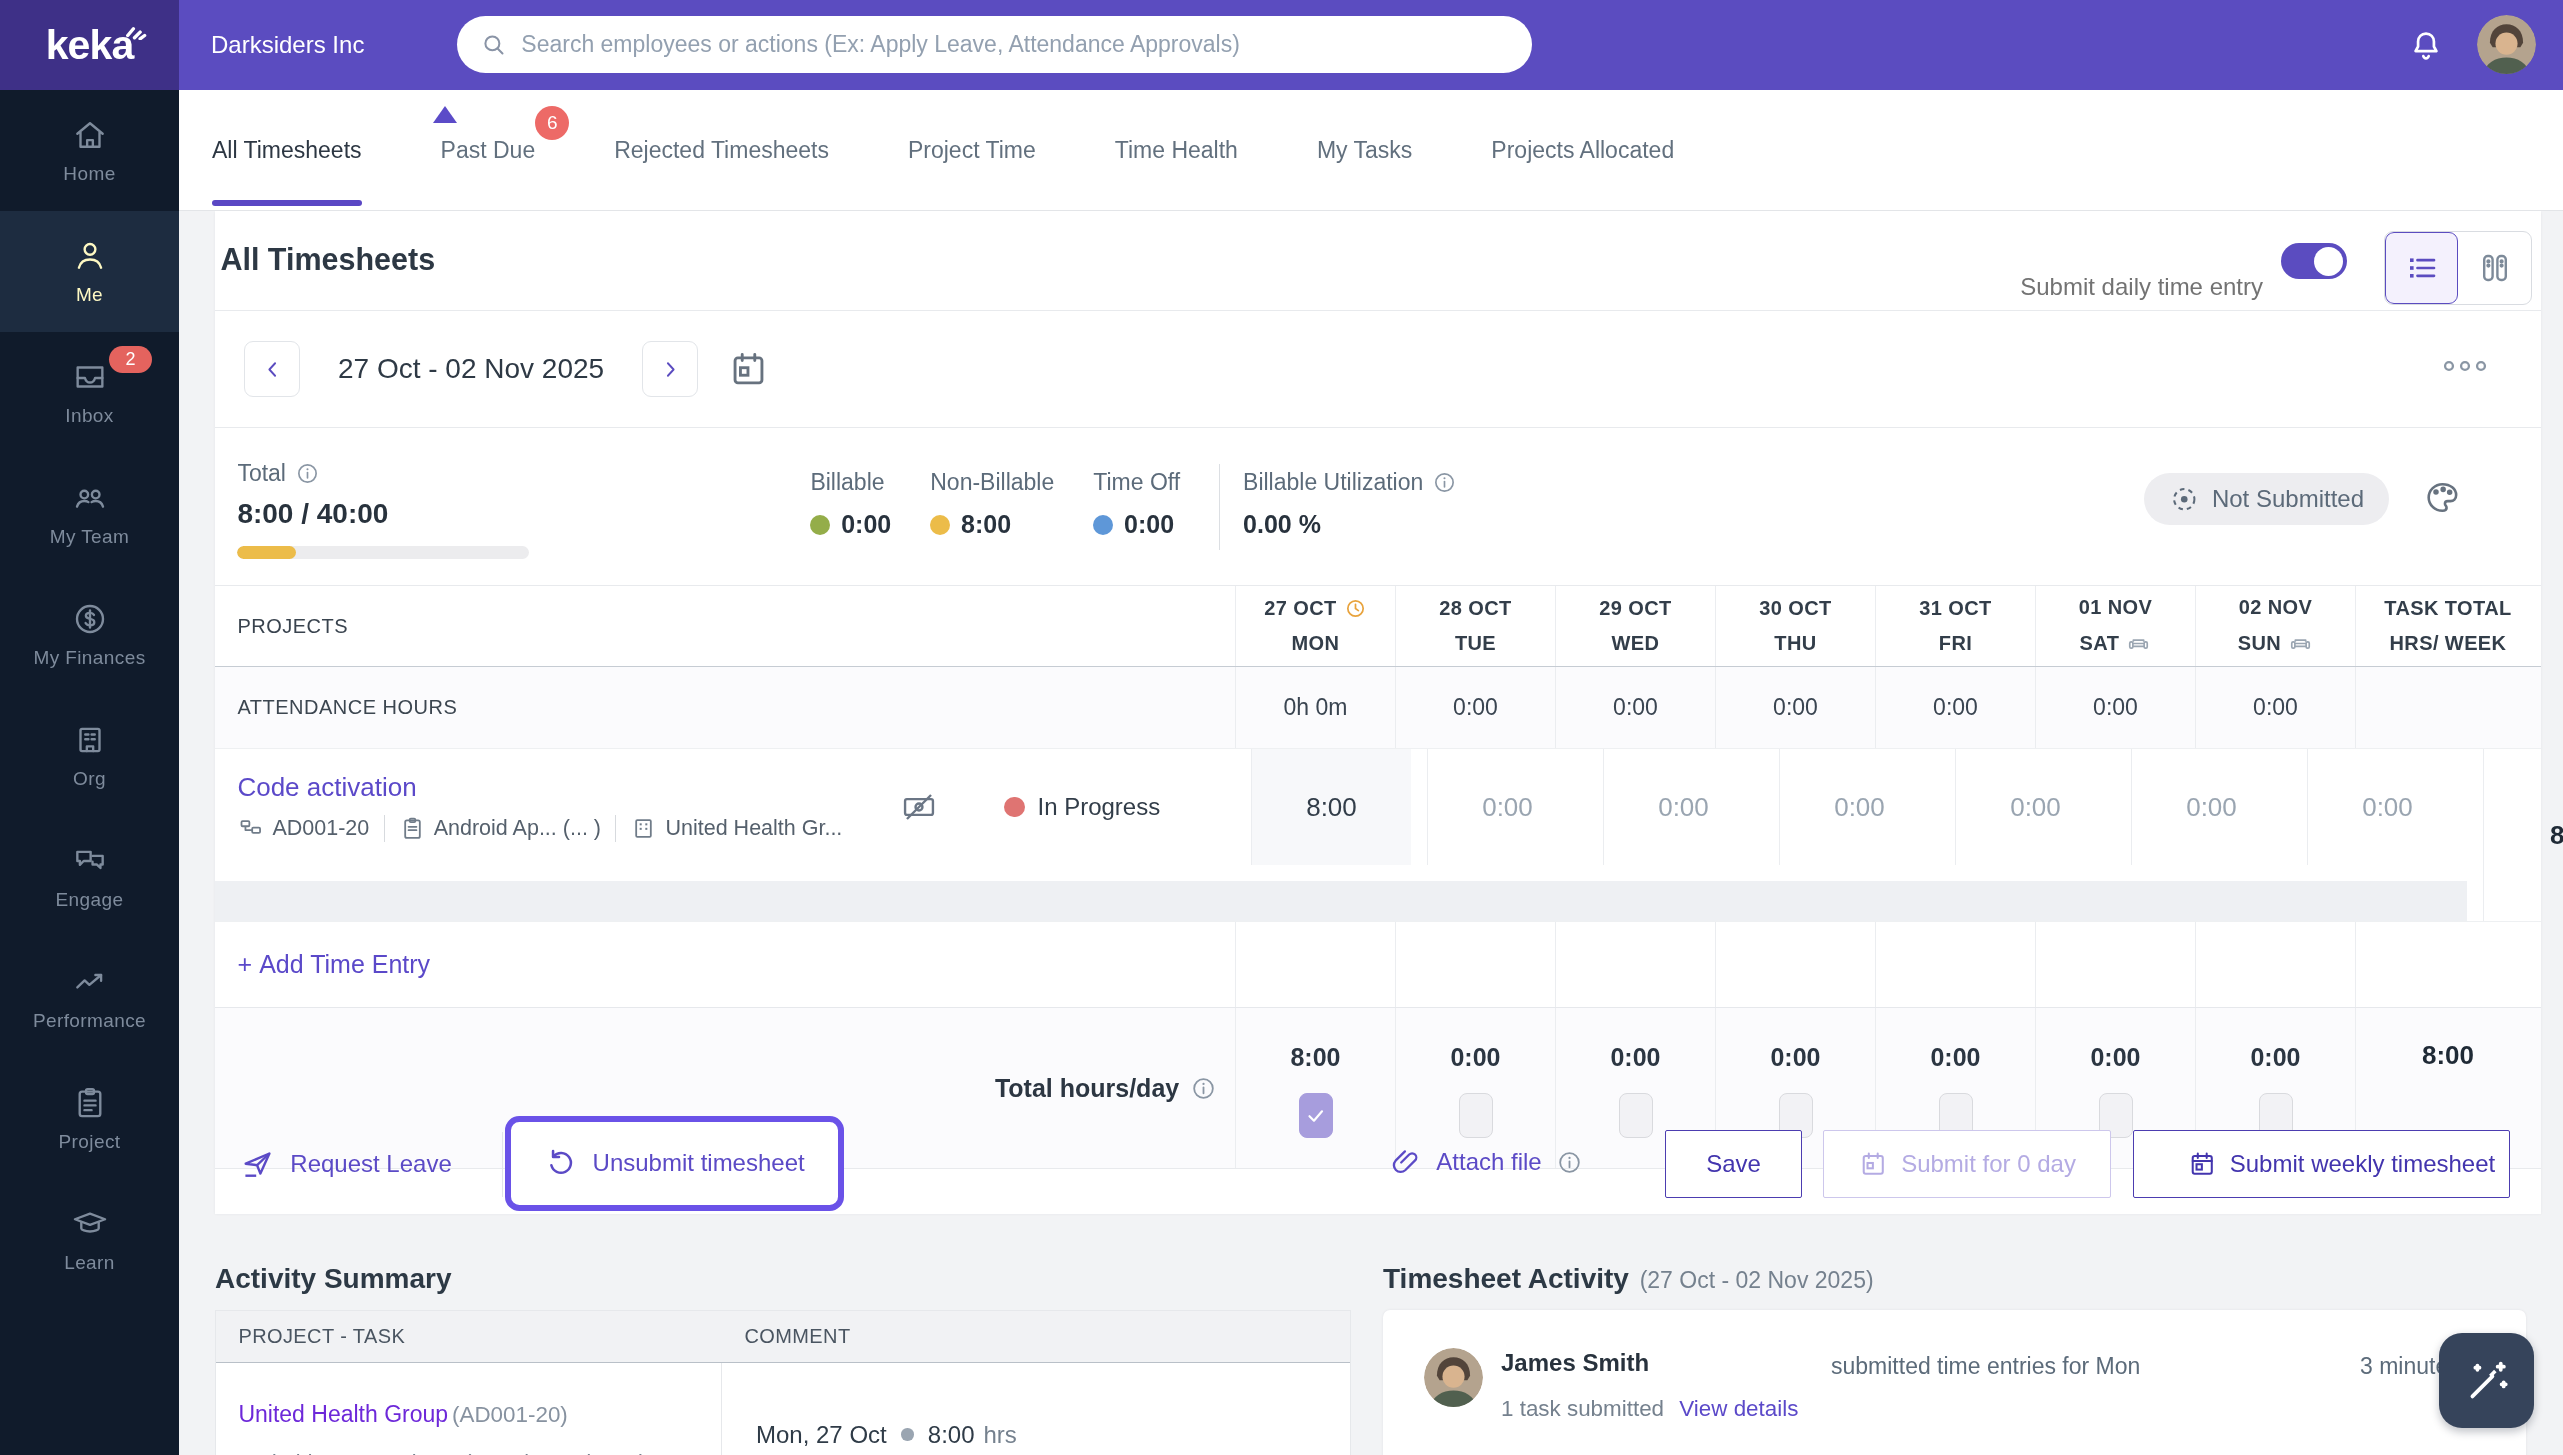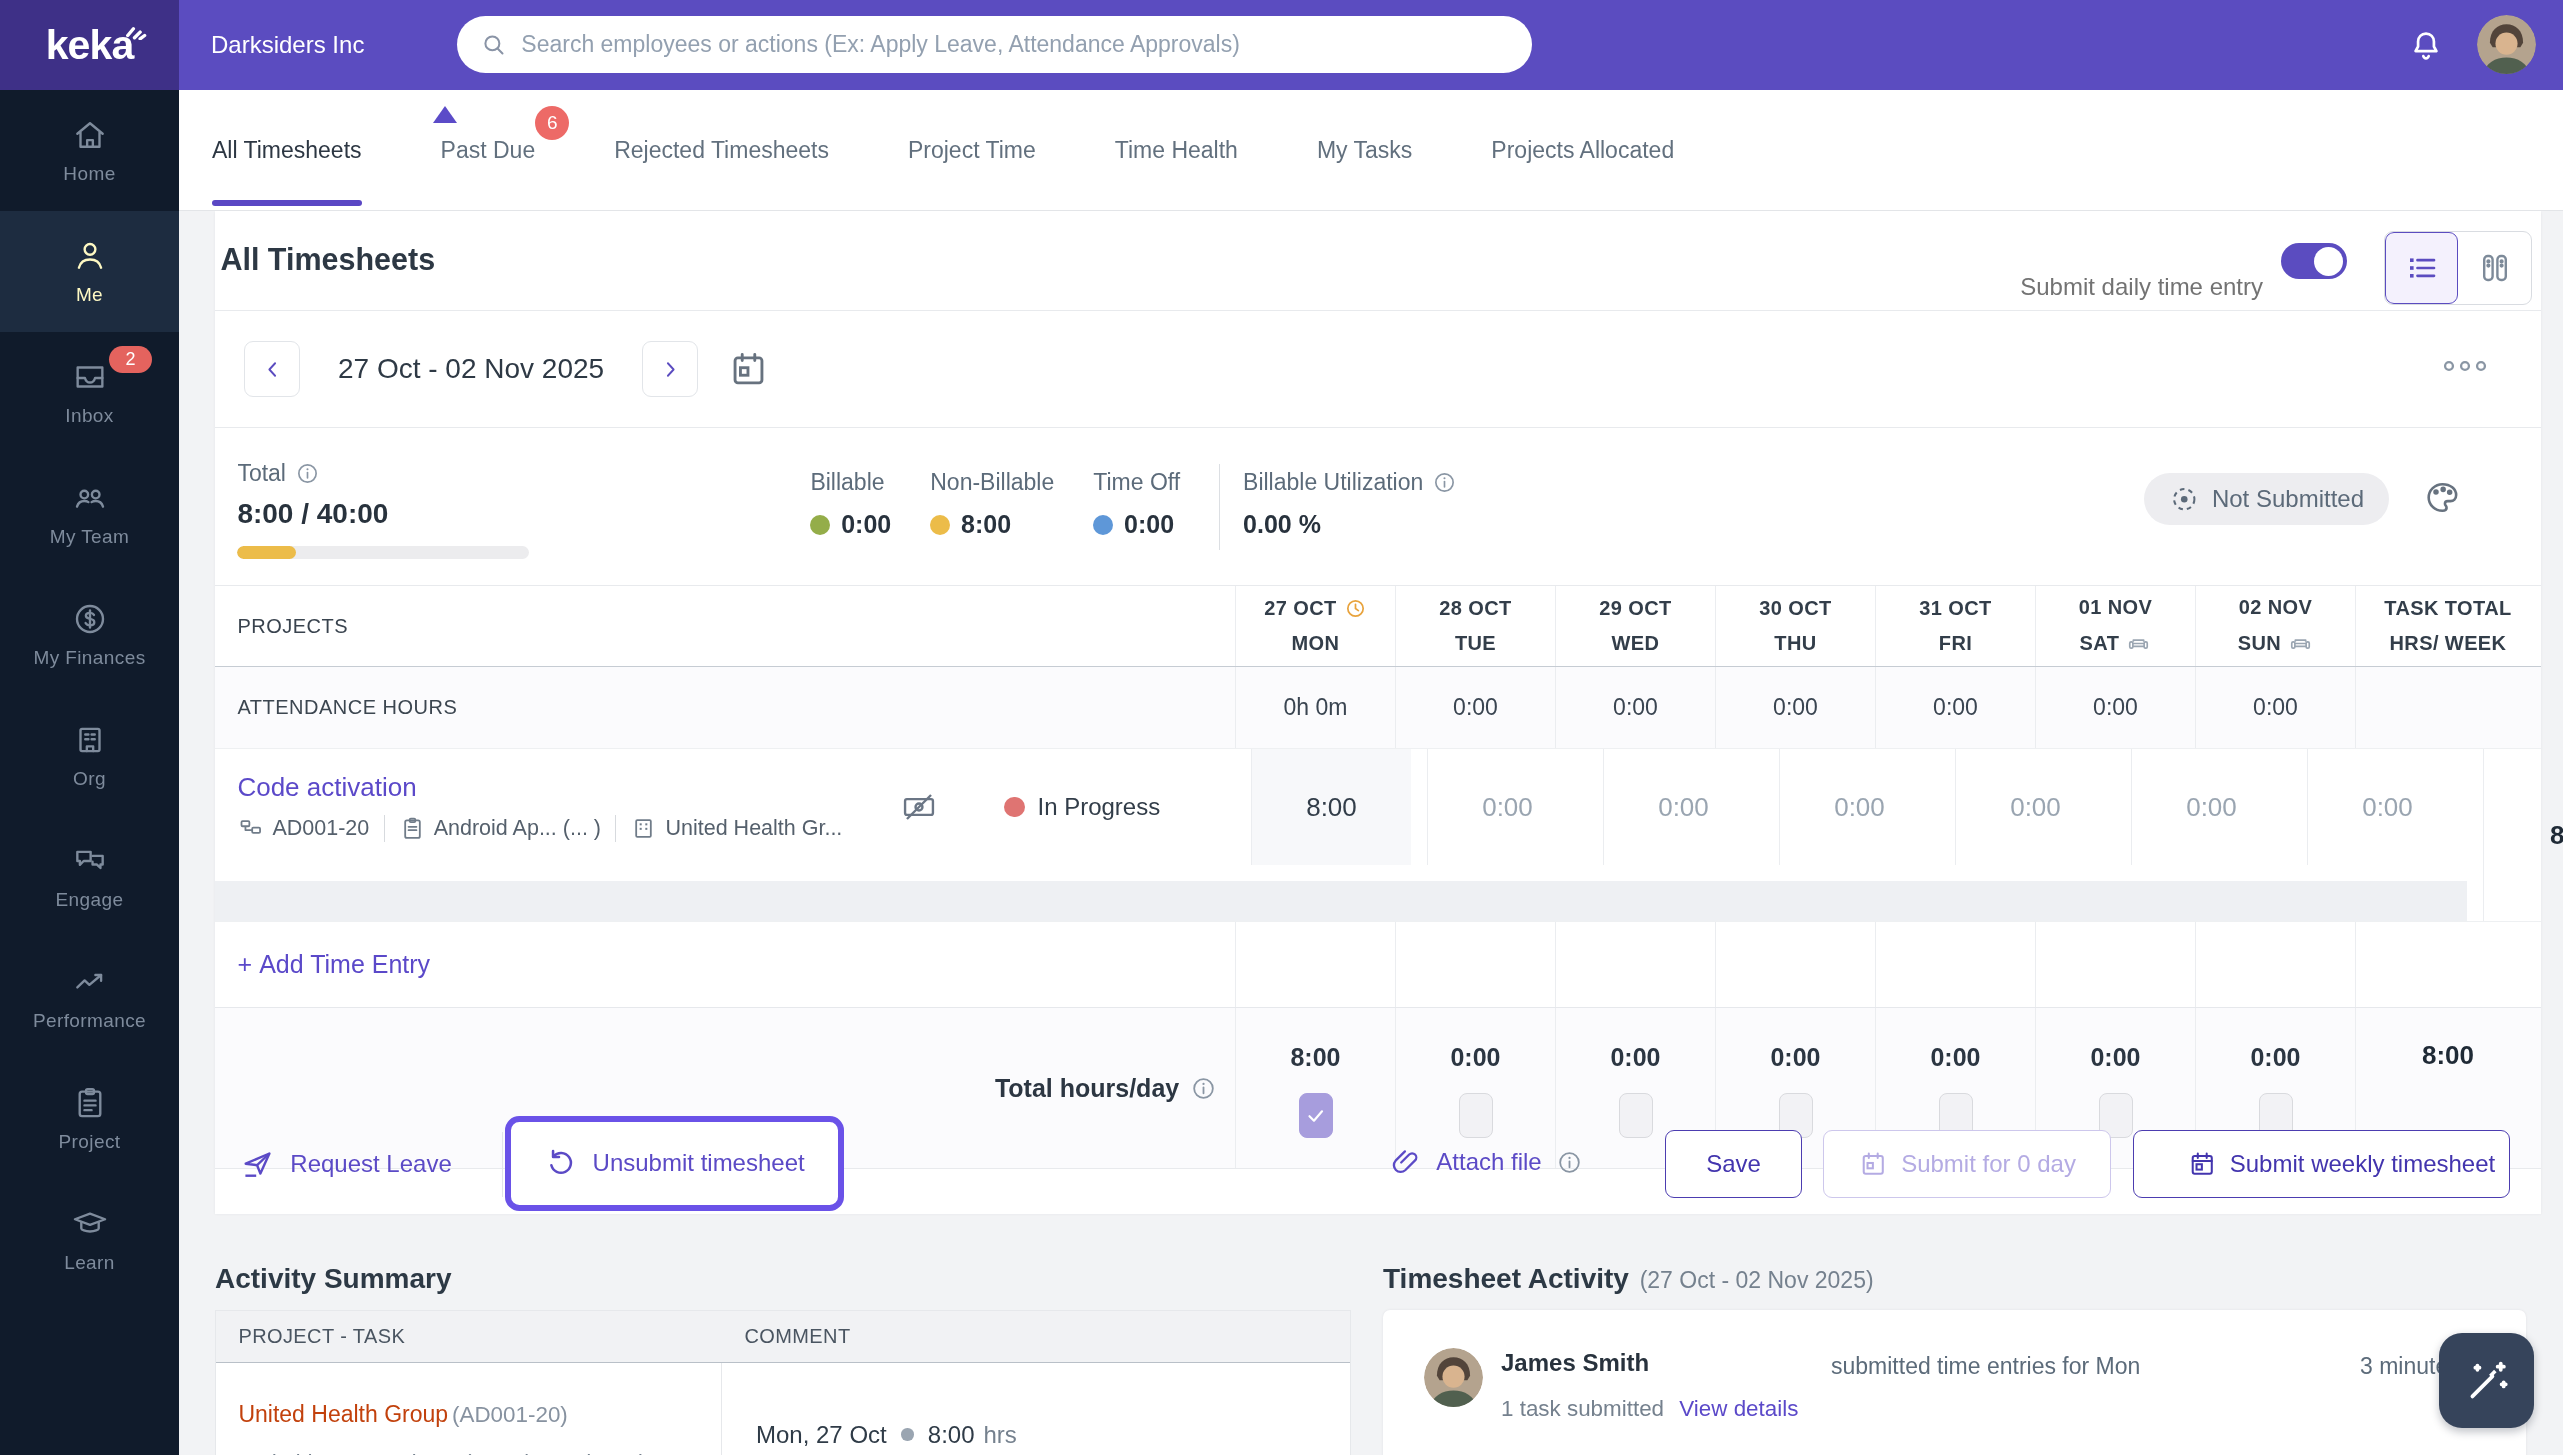--- a/index.html
+++ b/index.html
@@ -108,34 +108,34 @@
   .day-checkbox.checked { background:#a79ddd; border-color:#a79ddd; color:#fff; }
 
   
   .action-bar { position:absolute; left:0; bottom:0; width:100%; height:100px; }
   .link-action { position:absolute; display:flex; align-items:center; gap:14.3px; color:#5b4ac6; font-size:24px; cursor:pointer; }
   .req-leave { left:25px; top:32px; }
   .act-div { position:absolute; left:287px; top:18px; width:0.9px; height:65px; background:#e3e5e8; }
   .unsubmit-box { position:absolute; left:290px; top:1.8px; width:339px; height:95px; border:6.3px solid #6a52e8; border-radius:14.3px; display:flex; align-items:center; justify-content:center; gap:14.3px; color:#5b4ac6; font-size:24px; cursor:pointer; background:#fff; }
   .attach { left:1175px; top:32px; }
   .attach .info { color:#8a96a4; }
-  .btn { position:absolute; top:16px; height:68px; border-radius:9px; border:1.8px solid #4c3db0; background:#fff; color:#4335ae; font-size:24px; display:flex; align-items:center; justify-content:center; gap:12.5px; cursor:pointer; font-family:"Liberation Sans", sans-serif; }
+  .btn { position:absolute; top:16px; height:68px; border-radius:2px; border:1.8px solid #4c3db0; background:#fff; color:#4335ae; font-size:24px; display:flex; align-items:center; justify-content:center; gap:12.5px; cursor:pointer; font-family:"Liberation Sans", sans-serif; }
   .btn-save { left:1450px; width:137px; }
   .btn-submit-day { left:1608px; width:288px; border-color:#cdc7ec; color:#b4abe3; }
   .btn-submit-week { left:1918px; width:377px;padding-left:39px; }
 
   
   .section-title { position:absolute; font-size:28px; font-weight:700; color:#2d3945; }
   .section-title .range { font-weight:400; font-size:23px; color:#75818e; margin-left:10.8px; }
   .comment-panel { position:absolute; left:215px; top:1310px; width:1136px; background:#fff; border:0.9px solid #e6e8eb; }
   .cs-head { display:grid; grid-template-columns:506px 630px; background:#f1f2f4; border-bottom:1.8px solid #b9c0c8; height:52px; }
   .cs-head div { display:flex; align-items:center; padding-left:22.4px; font-size:20px; letter-spacing:0.4px; color:#4a5561; }
   .cs-body { display:grid; grid-template-columns:506px 630px; height:143px; }
   .cs-proj { padding:38px 18px 0 22.4px; border-right:0.9px solid #e6e8eb; }
-  .cs-proj-name { font-size:23px; color:#c2410c; }
+  .cs-proj-name { font-size:23px; color:#6d28d9; }
   .cs-proj-code { color:#8792a0; font-size:22.4px; }
   .cs-task { margin-top:23px; color:#75818e; font-size:21.5px; white-space:nowrap; overflow:hidden; }
   .cs-comment { display:flex; align-items:center; gap:14.3px; padding-left:34px; font-size:24px; color:#2f3b47; }
   .gray-dot { width:12.5px; height:12.5px; border-radius:50%; background:#9aa5b1; }
   .cs-hrs-unit { color:#75818e; }
 
   .activity-panel { position:absolute; left:1383px; top:1310px; width:1143px; height:161px; background:#fff; border-radius:7.2px; box-shadow:0 0.9px 2.7px rgba(20,30,50,.08); }
   .act-item { position:relative; height:100%; }
   .act-avatar { position:absolute; left:41px; top:38px; width:59px; height:59px; border-radius:50%; overflow:hidden; }
   .act-name { position:absolute; left:118px; top:39px; font-size:24px; font-weight:700; color:#28323d; }

